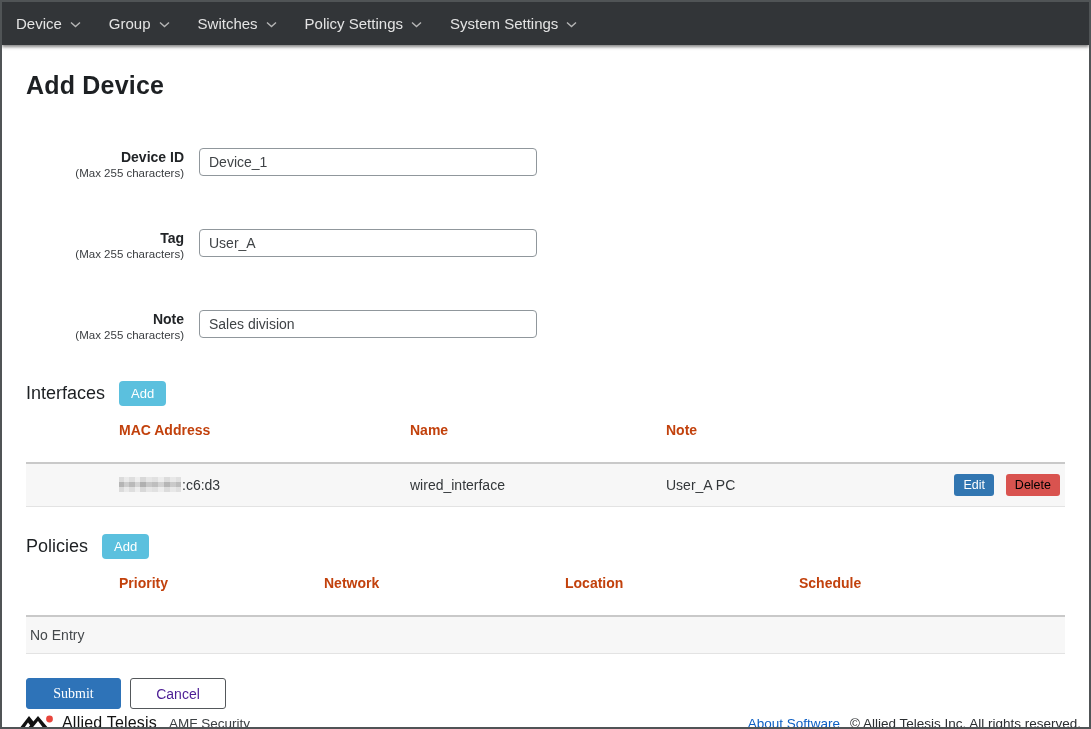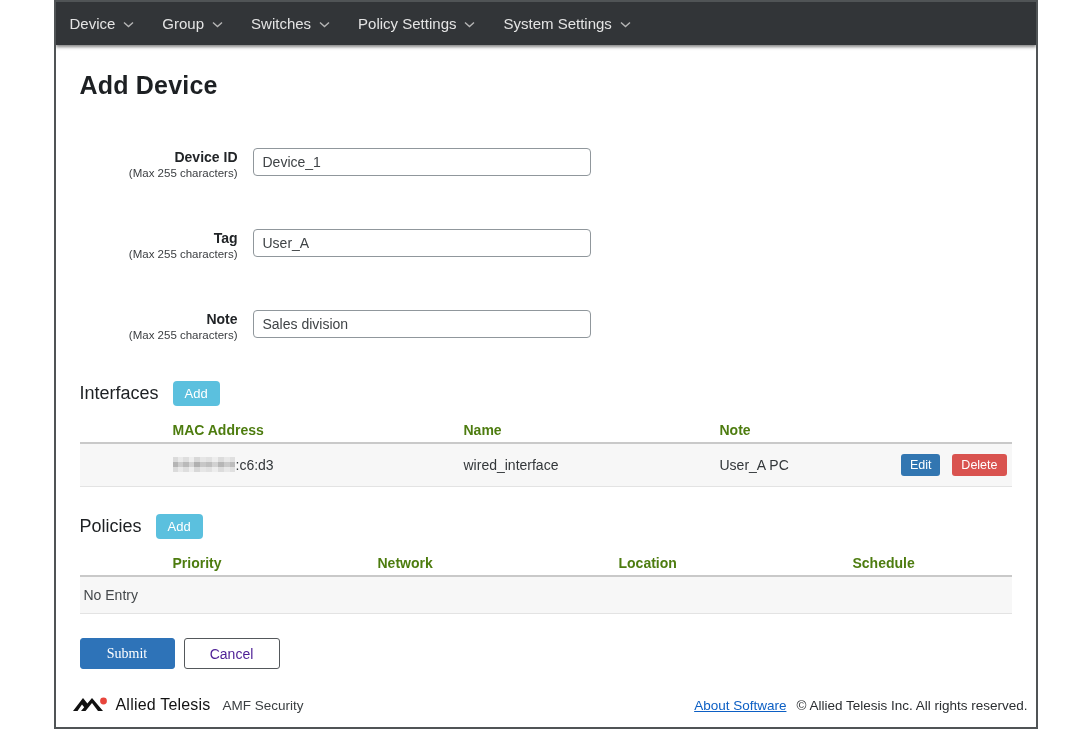--- a/index.html
+++ b/index.html
@@ -1,19 +1,19 @@
 <!DOCTYPE html>
 <html><head>
 <meta charset="utf-8">
 <style>
   * { margin:0; padding:0; box-sizing:border-box; }
   html,body { background:#fff; }
   body { font-family:"Liberation Sans", sans-serif; }
   .window{
-    width:984px; height:729px; margin:0 auto;
+    width:1091px; height:729px; margin:0 auto;
     border:2px solid #505456; background:#fff;
     display:flex; flex-direction:column; overflow:hidden;
   }
   
   .navbar{
     height:43px; flex:0 0 43px; background:#323538;
     display:flex; align-items:center; justify-content:space-between;
     box-shadow:0 2px 3px rgba(90,90,90,.75);
     position:relative; z-index:2;
   }
@@ -49,37 +49,37 @@
   .section-head.policies{ margin-top:27px; }
   .section-title{ font-size:18px; color:#1d2023; font-weight:400; }
   .btn-add{
     background:#5bc0de; color:#fff; border:none; border-radius:4px;
     font-family:"Liberation Sans", sans-serif;
     font-size:13px; padding:5px 12px; cursor:pointer;
   }
   
   table{ border-collapse:collapse; width:100%; margin-top:9px; table-layout:fixed; }
   th{
-    text-align:left; font-size:14px; font-weight:bold; color:#4d7c0f;
-    padding:7px 0 4px 0; border-bottom:2px solid #c9c9c9;
+    text-align:left; font-size:14px; font-weight:bold; color:#c2410c;
+    padding:7px 0 24px 0; border-bottom:2px solid #c9c9c9;
   }
   td{ font-size:14px; color:#33373a; padding:10px 0; }
   tr.data-row{ background:#f7f7f7; border-bottom:1px solid #e3e3e3; }
   .col-spacer{ width:93px; }
   .if-col-mac{ width:291px; } .if-col-name{ width:256px; }
   .if-col-actions{ width:146px; }
   .po-col-pri{ width:205px; } .po-col-net{ width:241px; } .po-col-loc{ width:234px; }
   .actions-cell{ text-align:right; padding-right:5px; white-space:nowrap; }
   .btn-edit{
     background:#3276b1; color:#fff; border:none; border-radius:3px;
     font-family:"Liberation Sans", sans-serif;
     font-size:12.5px; padding:4px 9px; cursor:pointer;
   }
   .btn-delete{
-    background:#d9534f; color:#ffffff; border:none; border-radius:3px;
+    background:#d9534f; color:#000000; border:none; border-radius:3px;
     font-family:"Liberation Sans", sans-serif;
     font-size:12.5px; padding:4px 9px; margin-left:8px; cursor:pointer;
   }
   .mac-redacted{
     display:inline-block; vertical-align:-2px; width:62px; height:15px; margin-right:1px;
     background-image:
       repeating-linear-gradient(0deg, rgba(255,255,255,.45) 0 5px, rgba(120,120,120,.12) 5px 10px),
       repeating-linear-gradient(90deg, #bdbdbd 0 5px, #d8d8d8 5px 10px, #c3c3c3 10px 16px, #e0e0e0 16px 21px, #b8b8b8 21px 27px, #d2d2d2 27px 33px, #c8c8c8 33px 39px, #dedede 39px 45px, #bfbfbf 45px 51px, #d5d5d5 51px 57px, #c6c6c6 57px 62px);
   }
   .no-entry-cell{ padding-left:4px; color:#44484b; }

